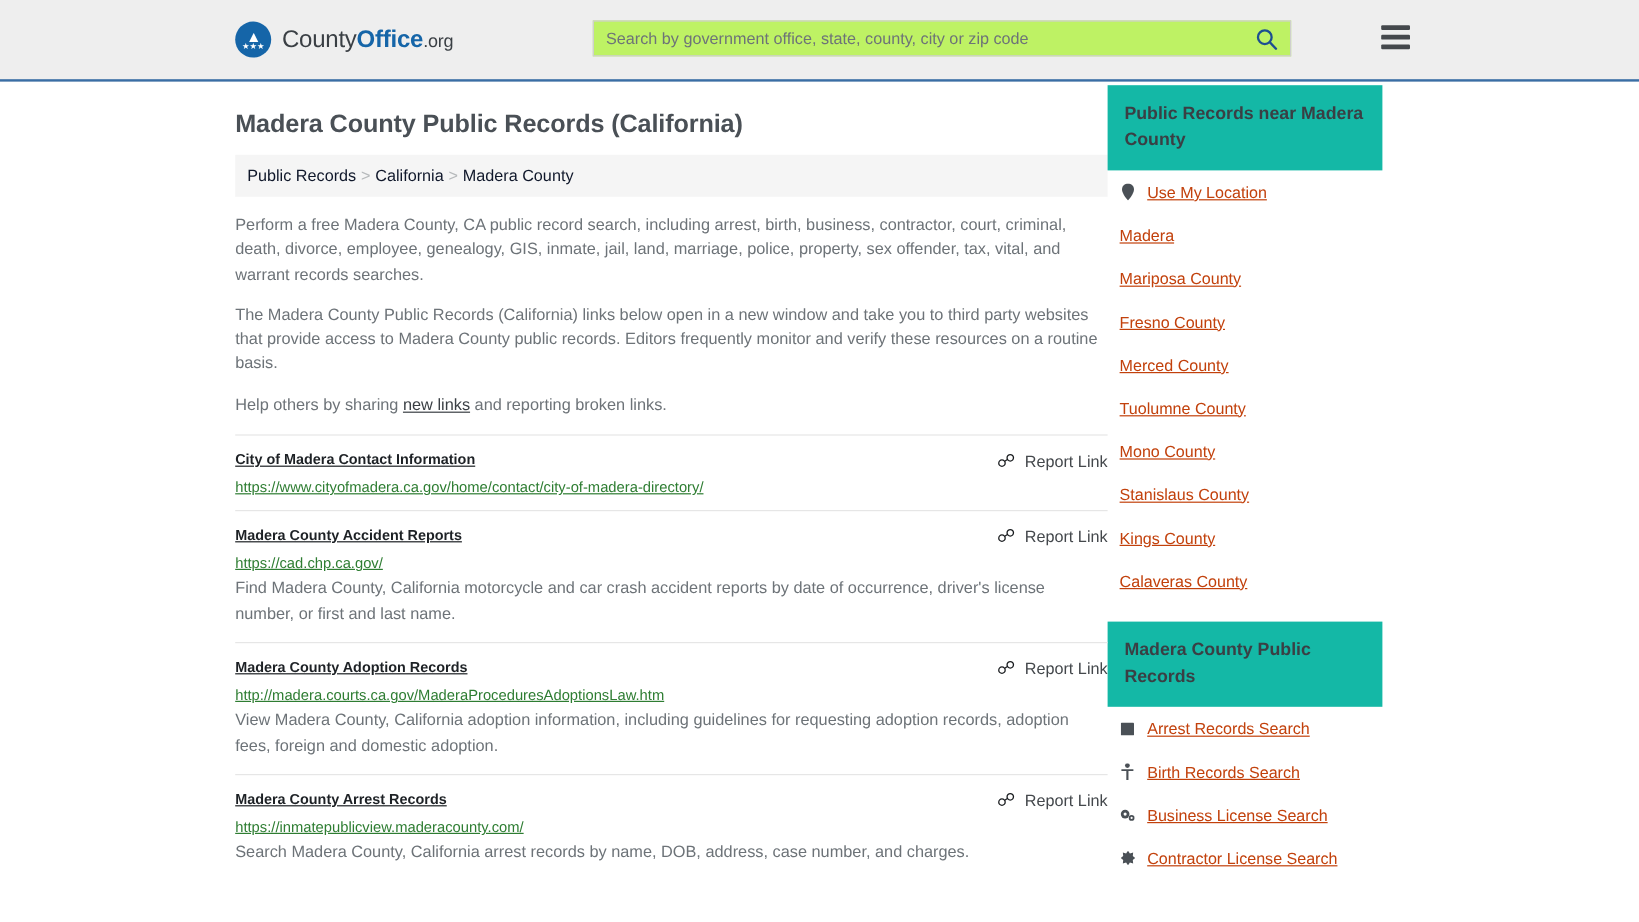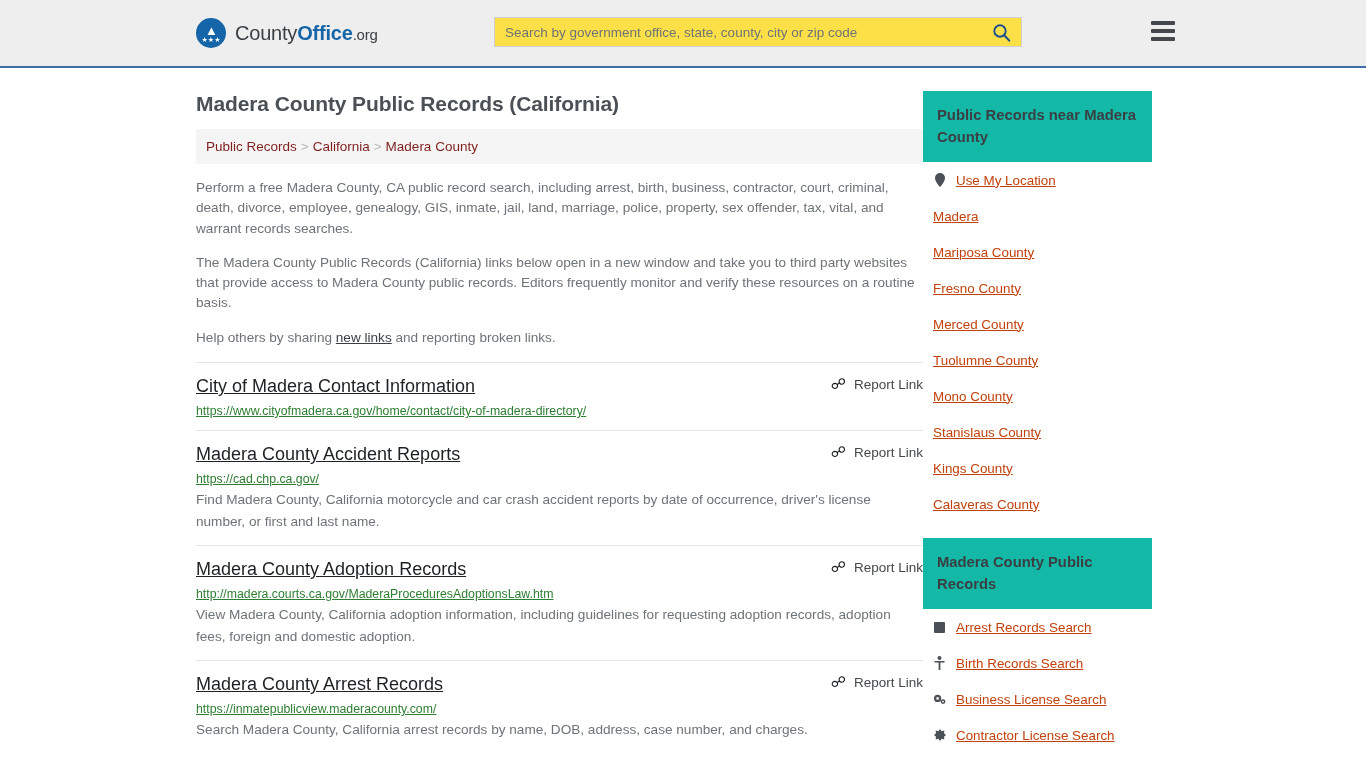--- a/index.html
+++ b/index.html
@@ -61,24 +61,24 @@
     white-space: nowrap;
   }
   #brand-text .t1 { color: #3a3f44; }
   #brand-text .t2 { color: #1565a8; font-weight: bold; text-align: center; }
   #brand-text .t3 { color: #3a3f44; font-size: 15px; }
 
   #search-wrap {
     position: absolute;
     left: 494px;
     top: 17px;
-    width: 528px;
+    width: 582px;
     height: 30px;
     display: flex;
-    background: #fde047;
+    background: #bef264;
     border: 1px solid #cfcfcf;
   }
   #search-input {
     flex: 1;
     border: 0;
     outline: none;
     padding: 0 10px;
     font-family: "Liberation Sans", sans-serif;
     font-size: 13.5px;
     color: #6d7378;
@@ -133,21 +133,21 @@
     letter-spacing: -0.1px;
   }
 
   #breadcrumb {
     background: #f5f5f5;
     padding: 10px 10px;
     font-size: 13.5px;
     color: #6d7378;
     margin-bottom: 14px;
   }
-  #breadcrumb a { color: #7f1d1d; text-decoration: none; }
+  #breadcrumb a { color: #0f172a; text-decoration: none; }
   #breadcrumb .sep { color: #b6b9bb; margin: 0 4px; }
 
   .intro {
     font-size: 13.6px;
     line-height: 20.3px;
     color: #6d7378;
     margin: 0 0 14px 0;
   }
   .intro a { color: #3a3f44; text-decoration: underline; }
 
@@ -157,22 +157,22 @@
     padding: 13px 0 12px 0;
     position: relative;
   }
   .result:first-of-type { border-top: 1px solid #e6e6e6; }
   .result-head {
     display: flex;
     justify-content: space-between;
     align-items: flex-start;
   }
   .result-title {
-    font-size: 18px;
-    font-weight: normal;
+    font-size: 12px;
+    font-weight: bold;
     color: #1d2125;
     text-decoration: underline;
     cursor: pointer;
   }
   .report-link {
     display: flex;
     align-items: center;
     gap: 8px;
     font-size: 13.5px;
     color: #44484c;

